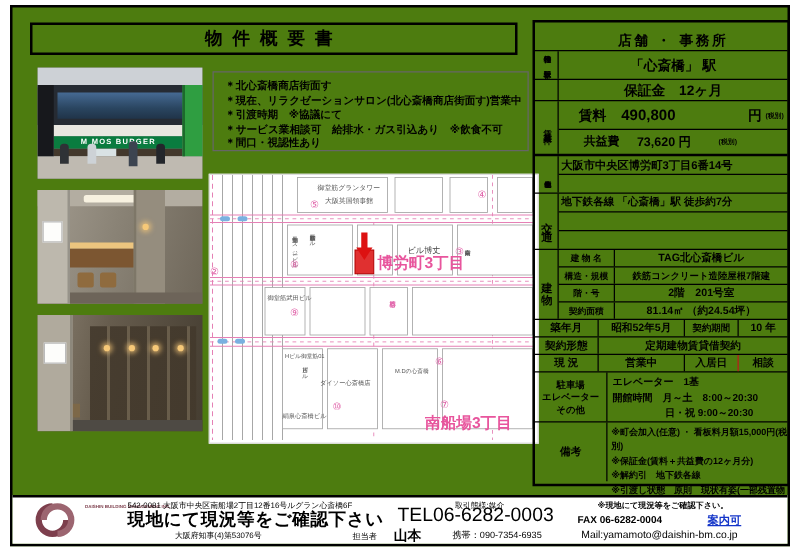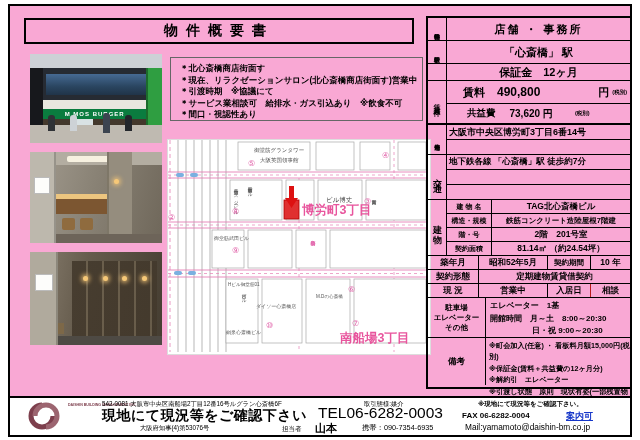--- a/index.html
+++ b/index.html
@@ -1,18 +1,18 @@
 <!DOCTYPE html>
 <html><head>
 <meta charset="utf-8">
 <style>
   html,body{margin:0;padding:0;background:#fff;}
   #stage{position:relative;width:640px;height:440px;background:#fff;overflow:hidden;
          font-family:"Liberation Sans","DejaVu Sans",sans-serif;color:#000;}
-  #page{position:absolute;left:8px;top:4px;width:620px;height:429px;border:2.5px solid #000;background:#f9a8d4;}
+  #page{position:absolute;left:8px;top:4px;width:620px;height:429px;border:2.5px solid #000;background:#4d7c0f;}
 
   
   .titlebox{position:absolute;left:14px;top:12px;width:386px;height:22px;border:2px solid #000;
             display:flex;align-items:center;justify-content:center;font-size:14px;font-weight:bold;letter-spacing:8px;}
 
   
   .photo{position:absolute;left:20px;width:132px;overflow:hidden;background:#888;}
   .photo div{position:absolute;}
   #ph1{top:48px;height:89px;}
   #ph2{top:146px;height:91px;}
@@ -219,21 +219,21 @@
       <text x="148" y="158" font-size="4.6" fill="#555">M.Dの心斎橋</text>
       <text x="58" y="194" font-size="5" fill="#555">絹泉心斎橋ビル</text>
       <text x="98" y="188" font-size="8" fill="#e060a8">⑩</text>
       <text x="184" y="186" font-size="8" fill="#e060a8">⑦</text>
       <text x="172" y="202" font-size="12.5" font-weight="bold" fill="#e8559d">南船場3丁目</text>
     </g>
    </svg>
   </div>
 
   <div class="rtable">
-    <div class="row" style="height:23px;">
+    <div class="row" style="height:23px;align-items:flex-end;">
       <div class="vlab">物件種目</div>
       <div class="cell grow b" style="font-size:11px;letter-spacing:2px;">店舗 ・ 事務所</div>
     </div>
     <div class="row" style="height:23px;">
       <div class="vlab">最寄駅</div>
       <div class="cell grow b" style="font-size:11px;">「心斎橋」 駅</div>
     </div>
     <div class="row" style="height:17px;">
       <div class="vlab"></div>
       <div class="cell grow b" style="font-size:11px;">保証金　12ヶ月</div>
@@ -316,21 +316,21 @@
         <div>エレベーター　1基</div>
         <div>開館時間　月～土　8:00～20:30</div>
         <div style="padding-left:42px;">日・祝  9:00～20:30</div>
       </div>
     </div>
     <div class="row" style="height:47px;border-bottom:none;">
       <div class="cell" style="width:57px;border-right:1px solid #000;font-size:8.5px;flex:none;">備考</div>
       <div class="grow" style="font-size:7.2px;line-height:11.4px;padding:2px 0 0 3px;font-weight:600;">
         <div>※町会加入(任意) ・ 看板料月額15,000円(税別)</div>
         <div>※保証金(賃料＋共益費の12ヶ月分)</div>
-        <div>※解約引　エレベーター</div>
+        <div>※解約引　地下鉄各線</div>
         <div>※引渡し状態　原則　現状有姿(一部残置物有)</div>
       </div>
     </div>
   </div>
 
   <div id="band">
     <svg class="abs" style="left:12px;top:4px;" width="44" height="28" viewBox="0 0 44 28">
       <path d="M20 3 A11 11 0 1 0 31 14" fill="none" stroke="#7d3f4d" stroke-width="5"></path>
       <path d="M24 25 A11 11 0 1 0 13 14" fill="none" stroke="#9c6570" stroke-width="5"></path>
     </svg>

